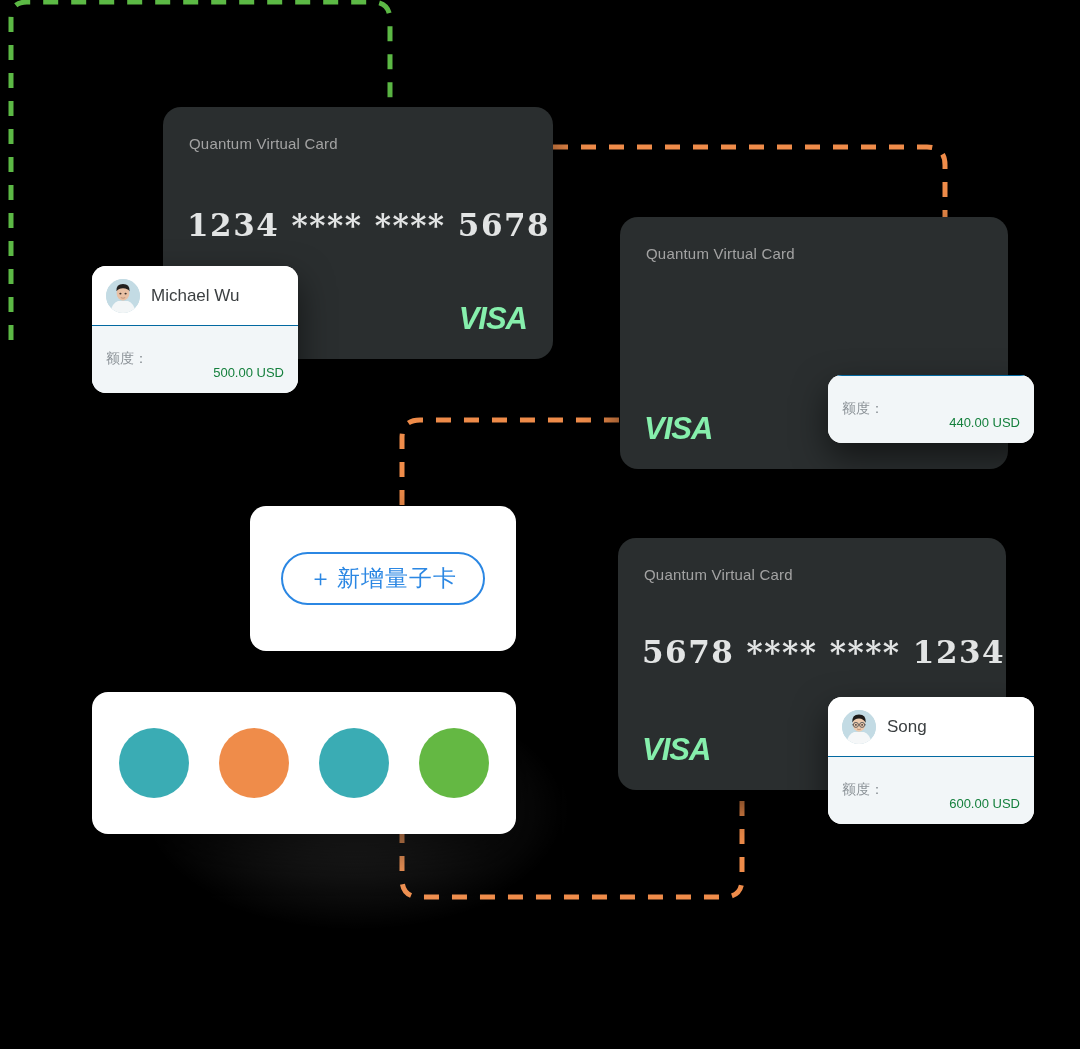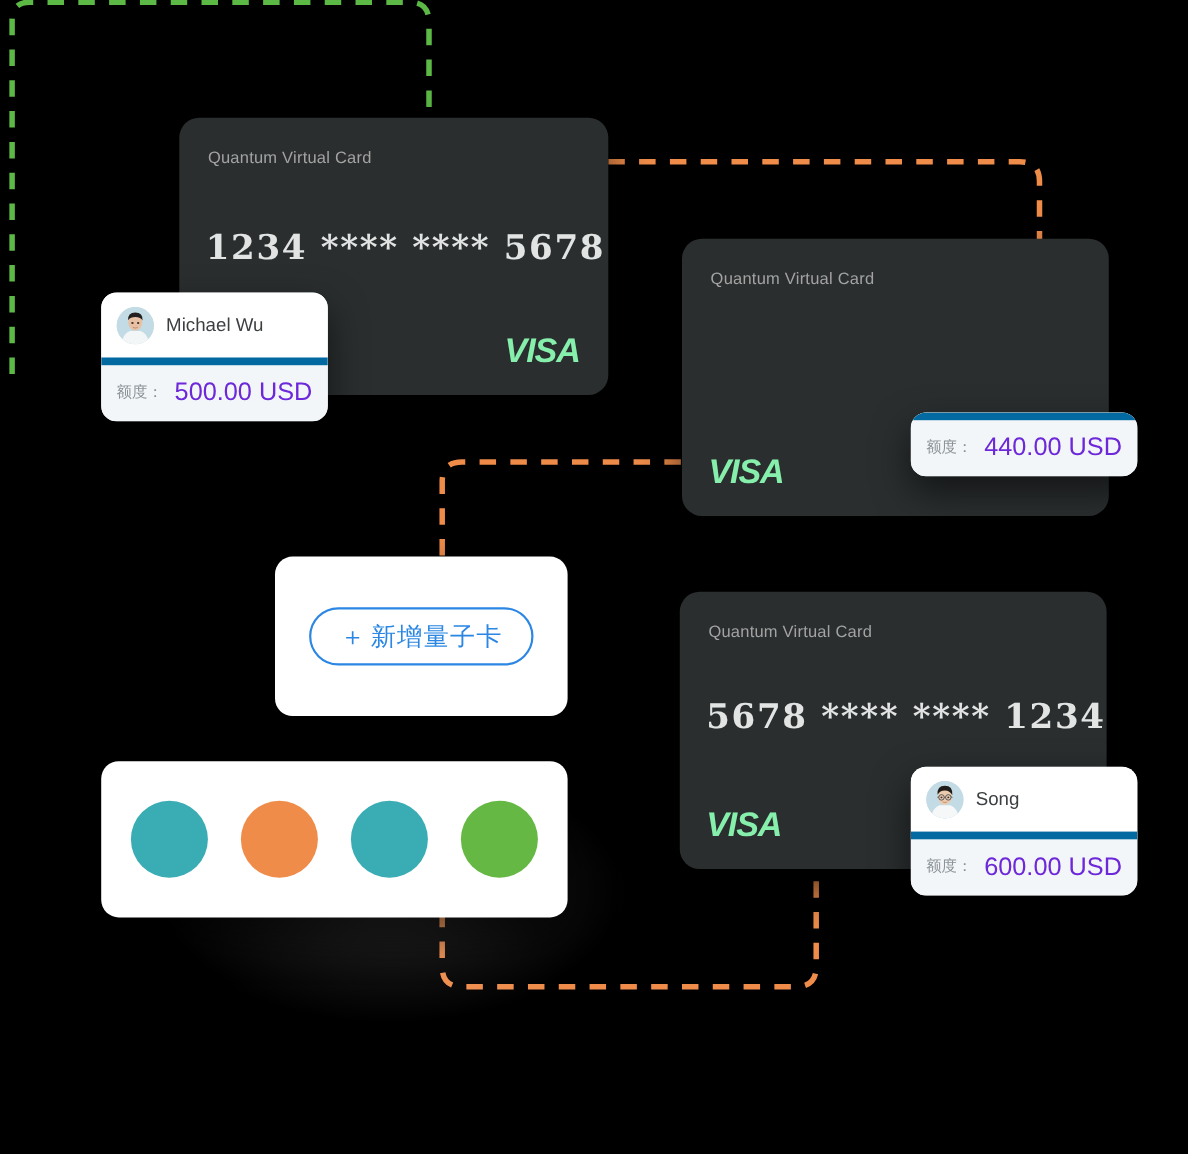--- a/index.html
+++ b/index.html
@@ -101,33 +101,34 @@
     font-size: 17px;
     color: #3b3f41;
     white-space: nowrap;
     overflow: hidden;
   }
   .userchip-bottom {
     display: flex;
     align-items: center;
     padding: 11px 14px 13px 14px;
     background: #f2f6f8;
-    border-top: 7px solid #0369a1;
+    border-top: 1px solid #0369a1;
   }
   .limit-label {
     font-size: 14px;
     color: #8b9297;
     white-space: nowrap;
   }
   .limit-value {
     margin-left: auto;
-    font-size: 23px;
-    color: #6d28d9;
+    font-size: 13px;
+    color: #15803d;
     font-weight: 500;
     white-space: nowrap;
+    margin-top: 28px;
   }
 
   
   #add-card-panel {
     position: absolute;
     left: 250px;
     top: 506px;
     width: 266px;
     height: 145px;
     background: #ffffff;

